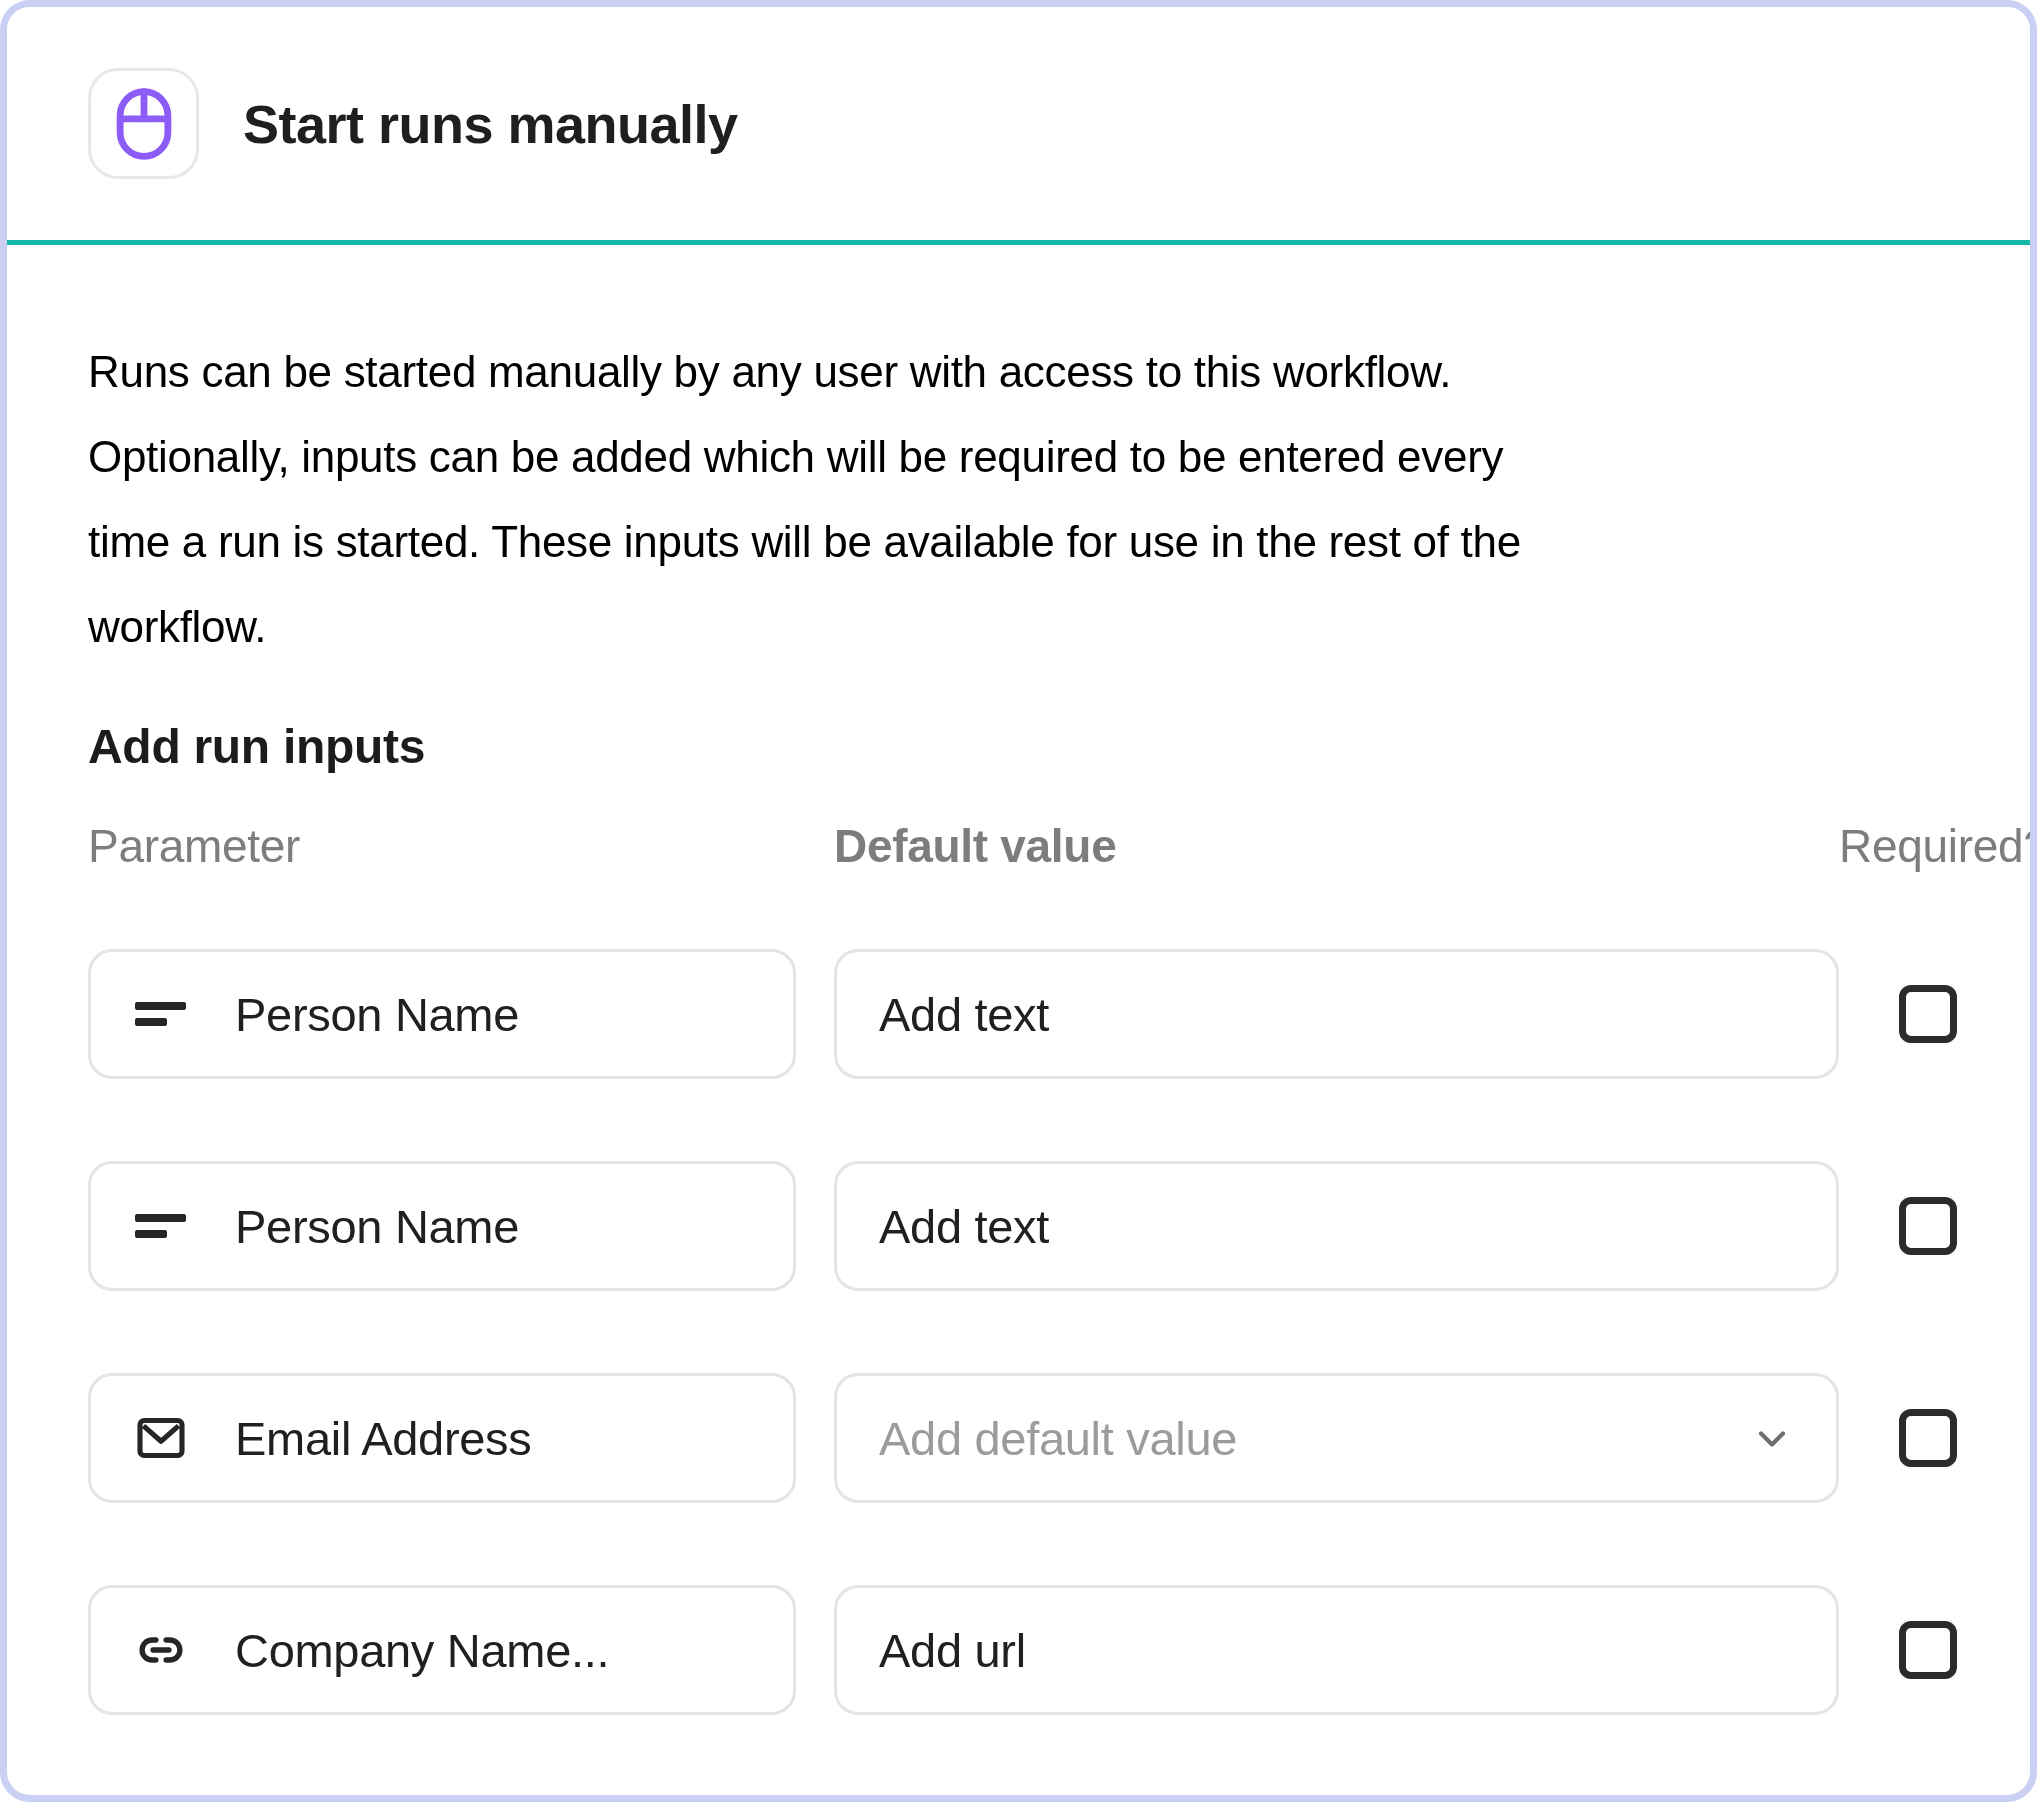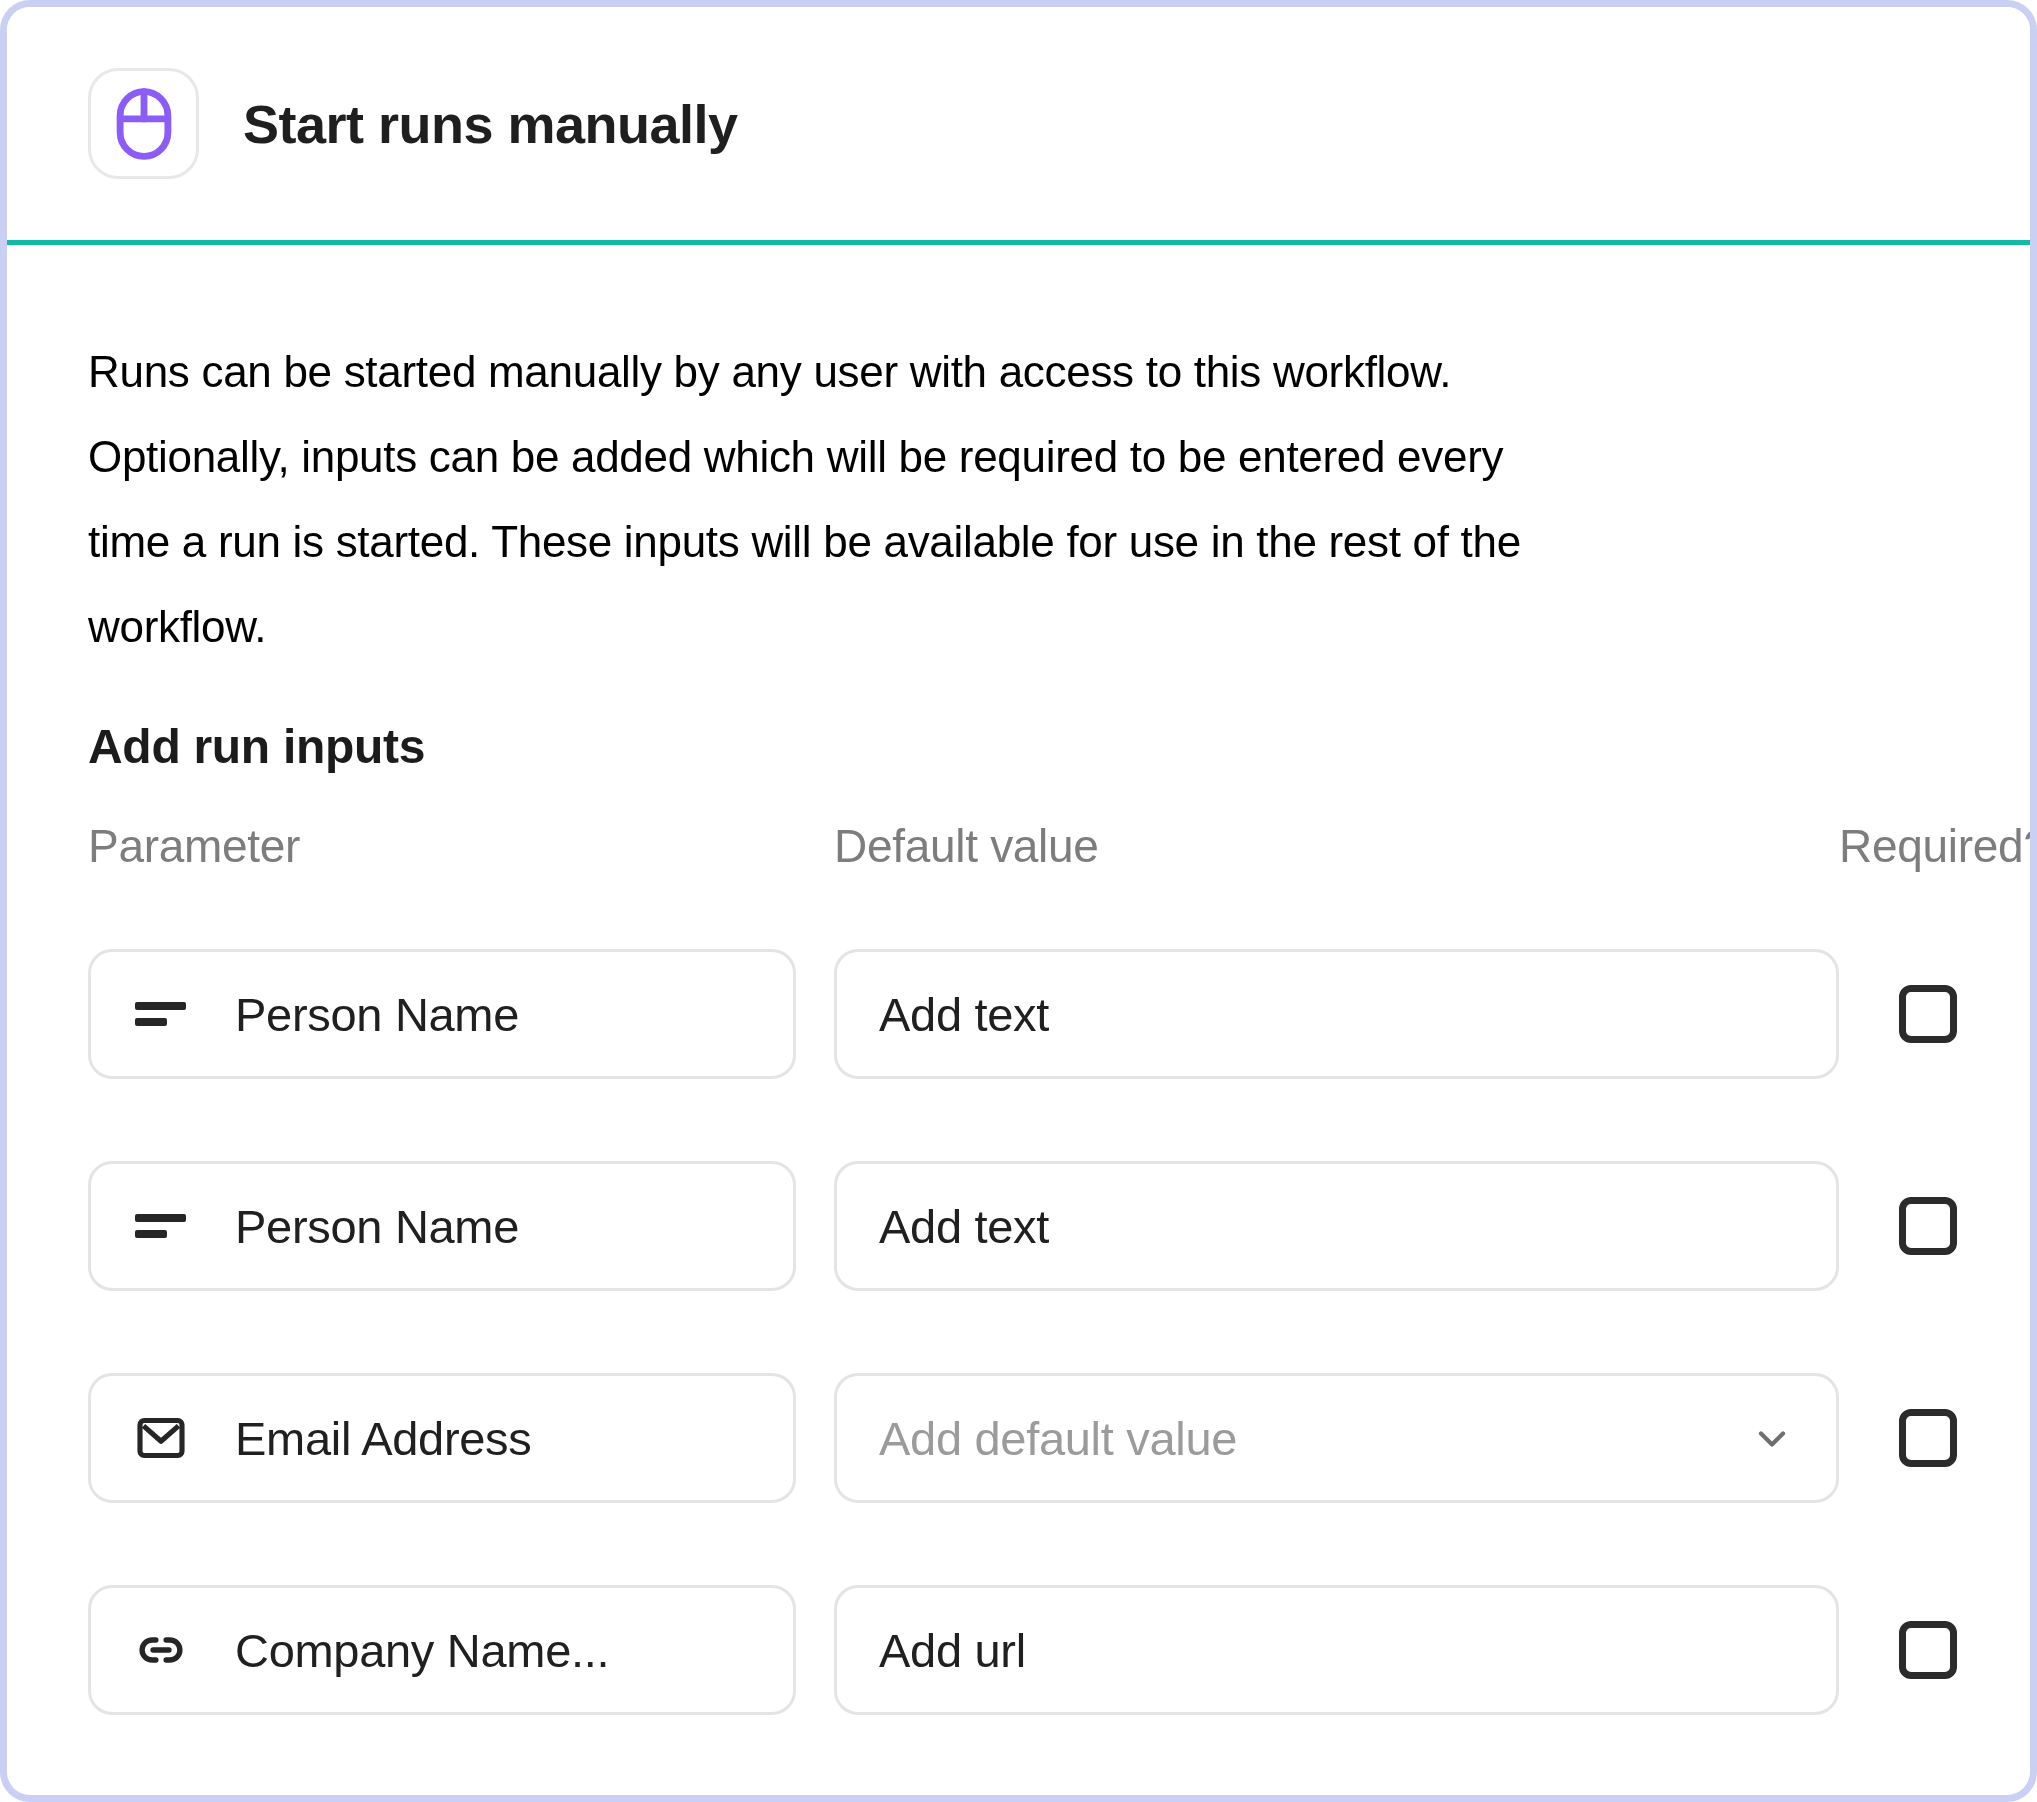--- a/index.html
+++ b/index.html
@@ -72,21 +72,21 @@
     display: flex;
     align-items: baseline;
     height: 52px;
   }
   .col-header {
     font-size: 46px;
     letter-spacing: -0.3px;
     color: #7d7d7d;
   }
   .col-parameter { width: 708px; flex: none; }
-  .col-default   { width: 1005px; flex: none; margin-left: 38px; }
+  .col-default   { width: 1005px; flex: none; margin-left: 38px; font-weight: bold; }
   .col-required  { flex: 1; text-align: right; }
 
   .rows { margin-top: 60px; }
   .row {
     display: flex;
     align-items: center;
     height: 166px;
     margin-bottom: 46px;
   }
 

